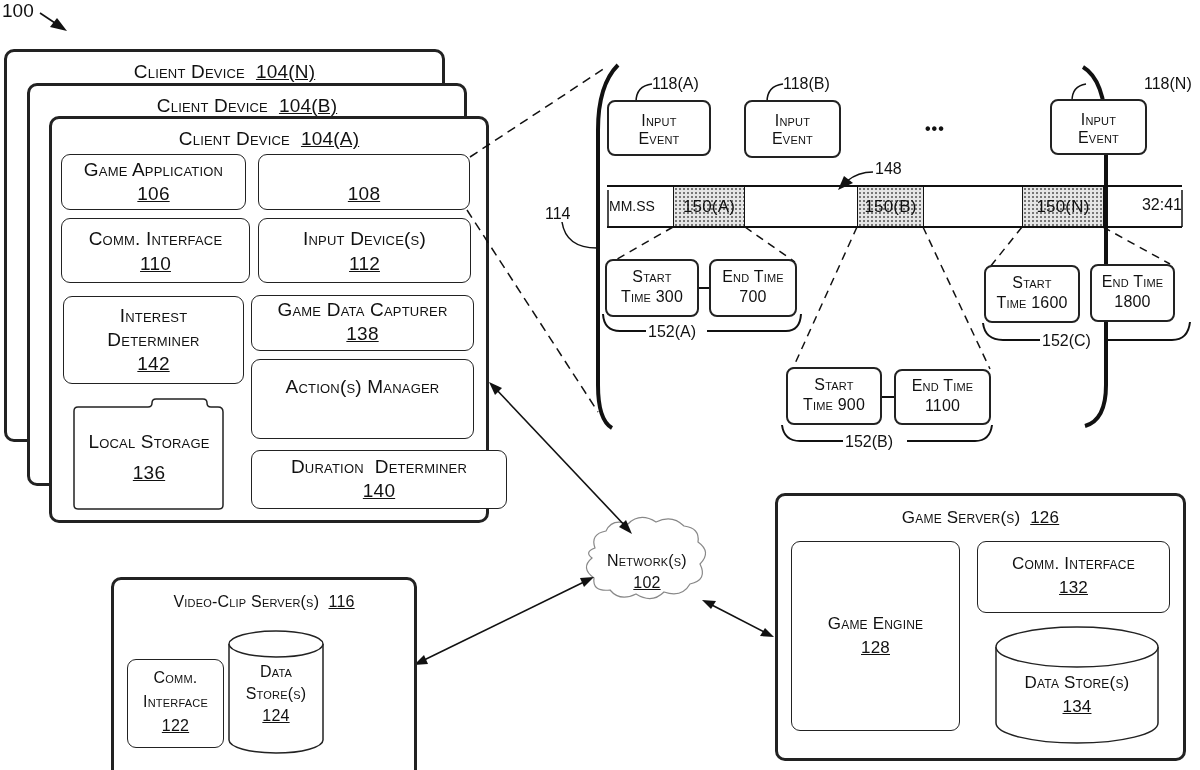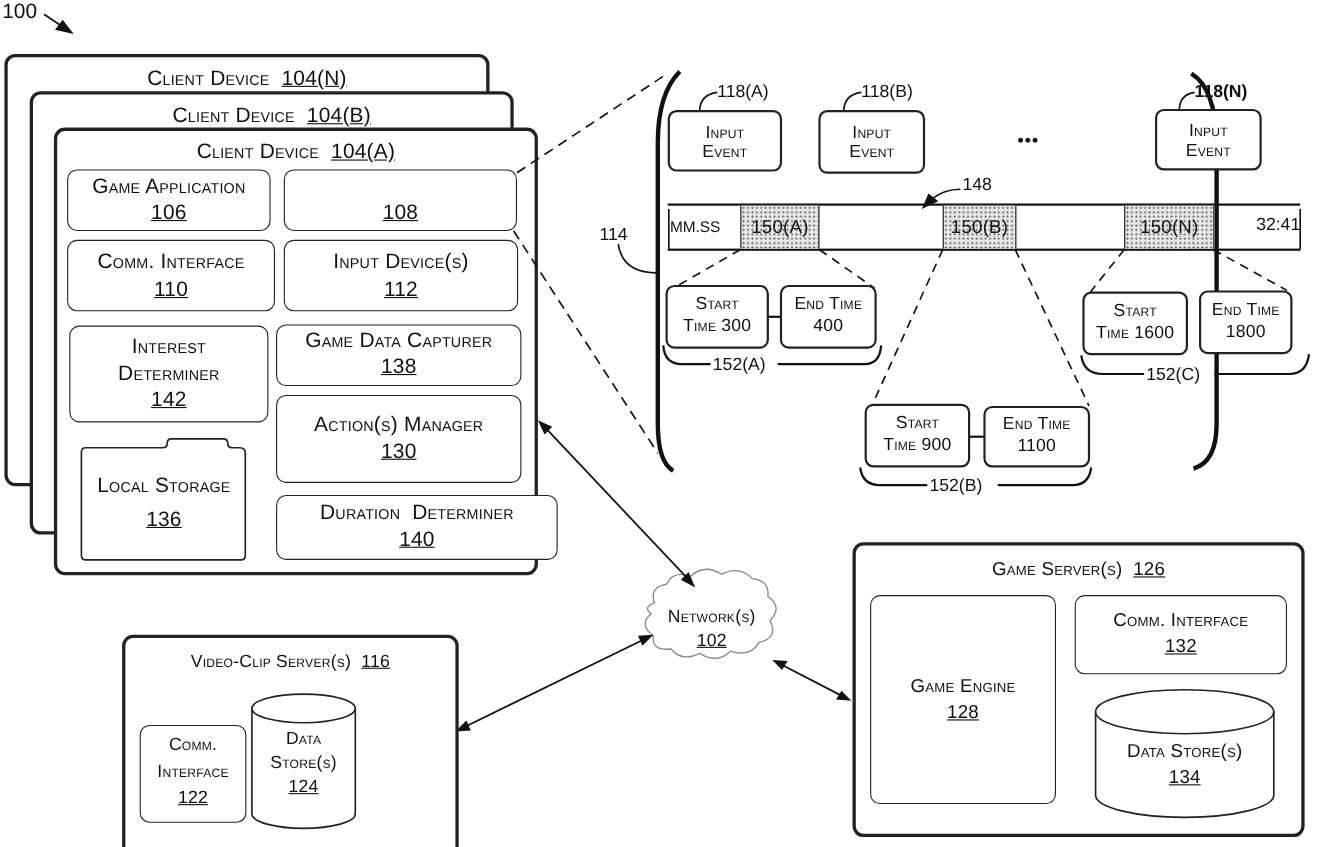--- a/index.html
+++ b/index.html
@@ -62,21 +62,20 @@
   <div class="lbl center" style="top:7px;">Interest</div>
   <div class="lbl center" style="top:31px;">Determiner</div>
   <div class="lbl center num" style="top:55px;">142</div>
 </div>
 <div class="box thin" style="left:251px;top:295px;width:223px;height:56px;">
   <div class="lbl center" style="top:2px;">Game Data Capturer</div>
   <div class="lbl center num" style="top:26px;">138</div>
 </div>
 <div class="box thin" style="left:251px;top:359px;width:223px;height:80px;">
   <div class="lbl center" style="top:15px;">Action(s) Manager</div>
-  <div class="lbl center num" style="top:39px;">130</div>
 </div>
 <div class="box thin" style="left:251px;top:450px;width:256px;height:59px;">
   <div class="lbl center" style="top:4px;white-space:pre;">Duration  Determiner</div>
   <div class="lbl center num" style="top:28px;">140</div>
 </div>
 
 <svg class="overlay" viewBox="0 0 1200 770">
   <path d="M 78 407 Q 74 407 74 411 L 74 505 Q 74 509 78 509 L 219 509 Q 223 509 223 505 L 223 412 Q 223 407 218 407 L 211 407 Q 207 407 207 403 Q 207 399 203 399 L 156 399 Q 152 399 152 403 Q 152 407 148 407 Z" fill="#fff" stroke="#222" stroke-width="1.5"></path>
 </svg>
 <div class="abs" style="left:74px;top:430px;width:150px;">
@@ -119,21 +118,21 @@
   <path d="M 983 323 Q 985 340 1003 340 L 1040 340" fill="none" stroke="#111" stroke-width="2"></path>
   <path d="M 1104 340 L 1172 340 Q 1188 340 1190 322" fill="none" stroke="#111" stroke-width="2"></path>
   <path d="M 782 425 Q 784 441 800 441 L 843 441" fill="none" stroke="#111" stroke-width="2"></path>
   <path d="M 907 441 L 975 441 Q 990 441 992 425" fill="none" stroke="#111" stroke-width="2"></path>
 </svg>
 
 <div class="abs plain" style="left:545px;top:205px;font-size:16px;">114</div>
 
 <div class="abs plain sm" style="left:652px;top:74px;">118(A)</div>
 <div class="abs plain sm" style="left:783px;top:74px;">118(B)</div>
-<div class="abs plain sm" style="left:1086px;top:74px;font-weight:bold;">118(N)</div>
+<div class="abs plain sm" style="left:1144px;top:74px;">118(N)</div>
 
 <div class="box" style="left:607px;top:100px;width:104px;height:56px;border-radius:8px;">
   <div class="lbl center sm" style="top:9px;">Input</div>
   <div class="lbl center sm" style="top:27px;">Event</div>
 </div>
 <div class="box" style="left:744px;top:100px;width:97px;height:58px;border-radius:8px;">
   <div class="lbl center sm" style="top:9px;">Input</div>
   <div class="lbl center sm" style="top:27px;">Event</div>
 </div>
 <div class="abs" style="left:925px;top:120px;font-size:16px;font-weight:bold;letter-spacing:1px;">•••</div>
@@ -156,21 +155,21 @@
     <div class="lbl center plain" style="top:8px;font-size:17px;">150(N)</div>
   </div>
 </div>
 
 <div class="box" style="left:605px;top:259px;width:94px;height:58px;border-radius:8px;">
   <div class="lbl center sm" style="top:6px;">Start</div>
   <div class="lbl center sm" style="top:26px;">Time 300</div>
 </div>
 <div class="box" style="left:709px;top:259px;width:88px;height:58px;border-radius:8px;">
   <div class="lbl center sm" style="top:6px;">End Time</div>
-  <div class="lbl center sm plain" style="top:26px;">400</div>
+  <div class="lbl center sm plain" style="top:26px;">700</div>
 </div>
 <div class="abs plain sm" style="left:648px;top:322px;">152(A)</div>
 
 <div class="box" style="left:786px;top:367px;width:96px;height:58px;border-radius:8px;">
   <div class="lbl center sm" style="top:6px;">Start</div>
   <div class="lbl center sm" style="top:26px;">Time 900</div>
 </div>
 <div class="box" style="left:894px;top:369px;width:97px;height:56px;border-radius:8px;">
   <div class="lbl center sm" style="top:5px;">End Time</div>
   <div class="lbl center sm plain" style="top:25px;">1100</div>

